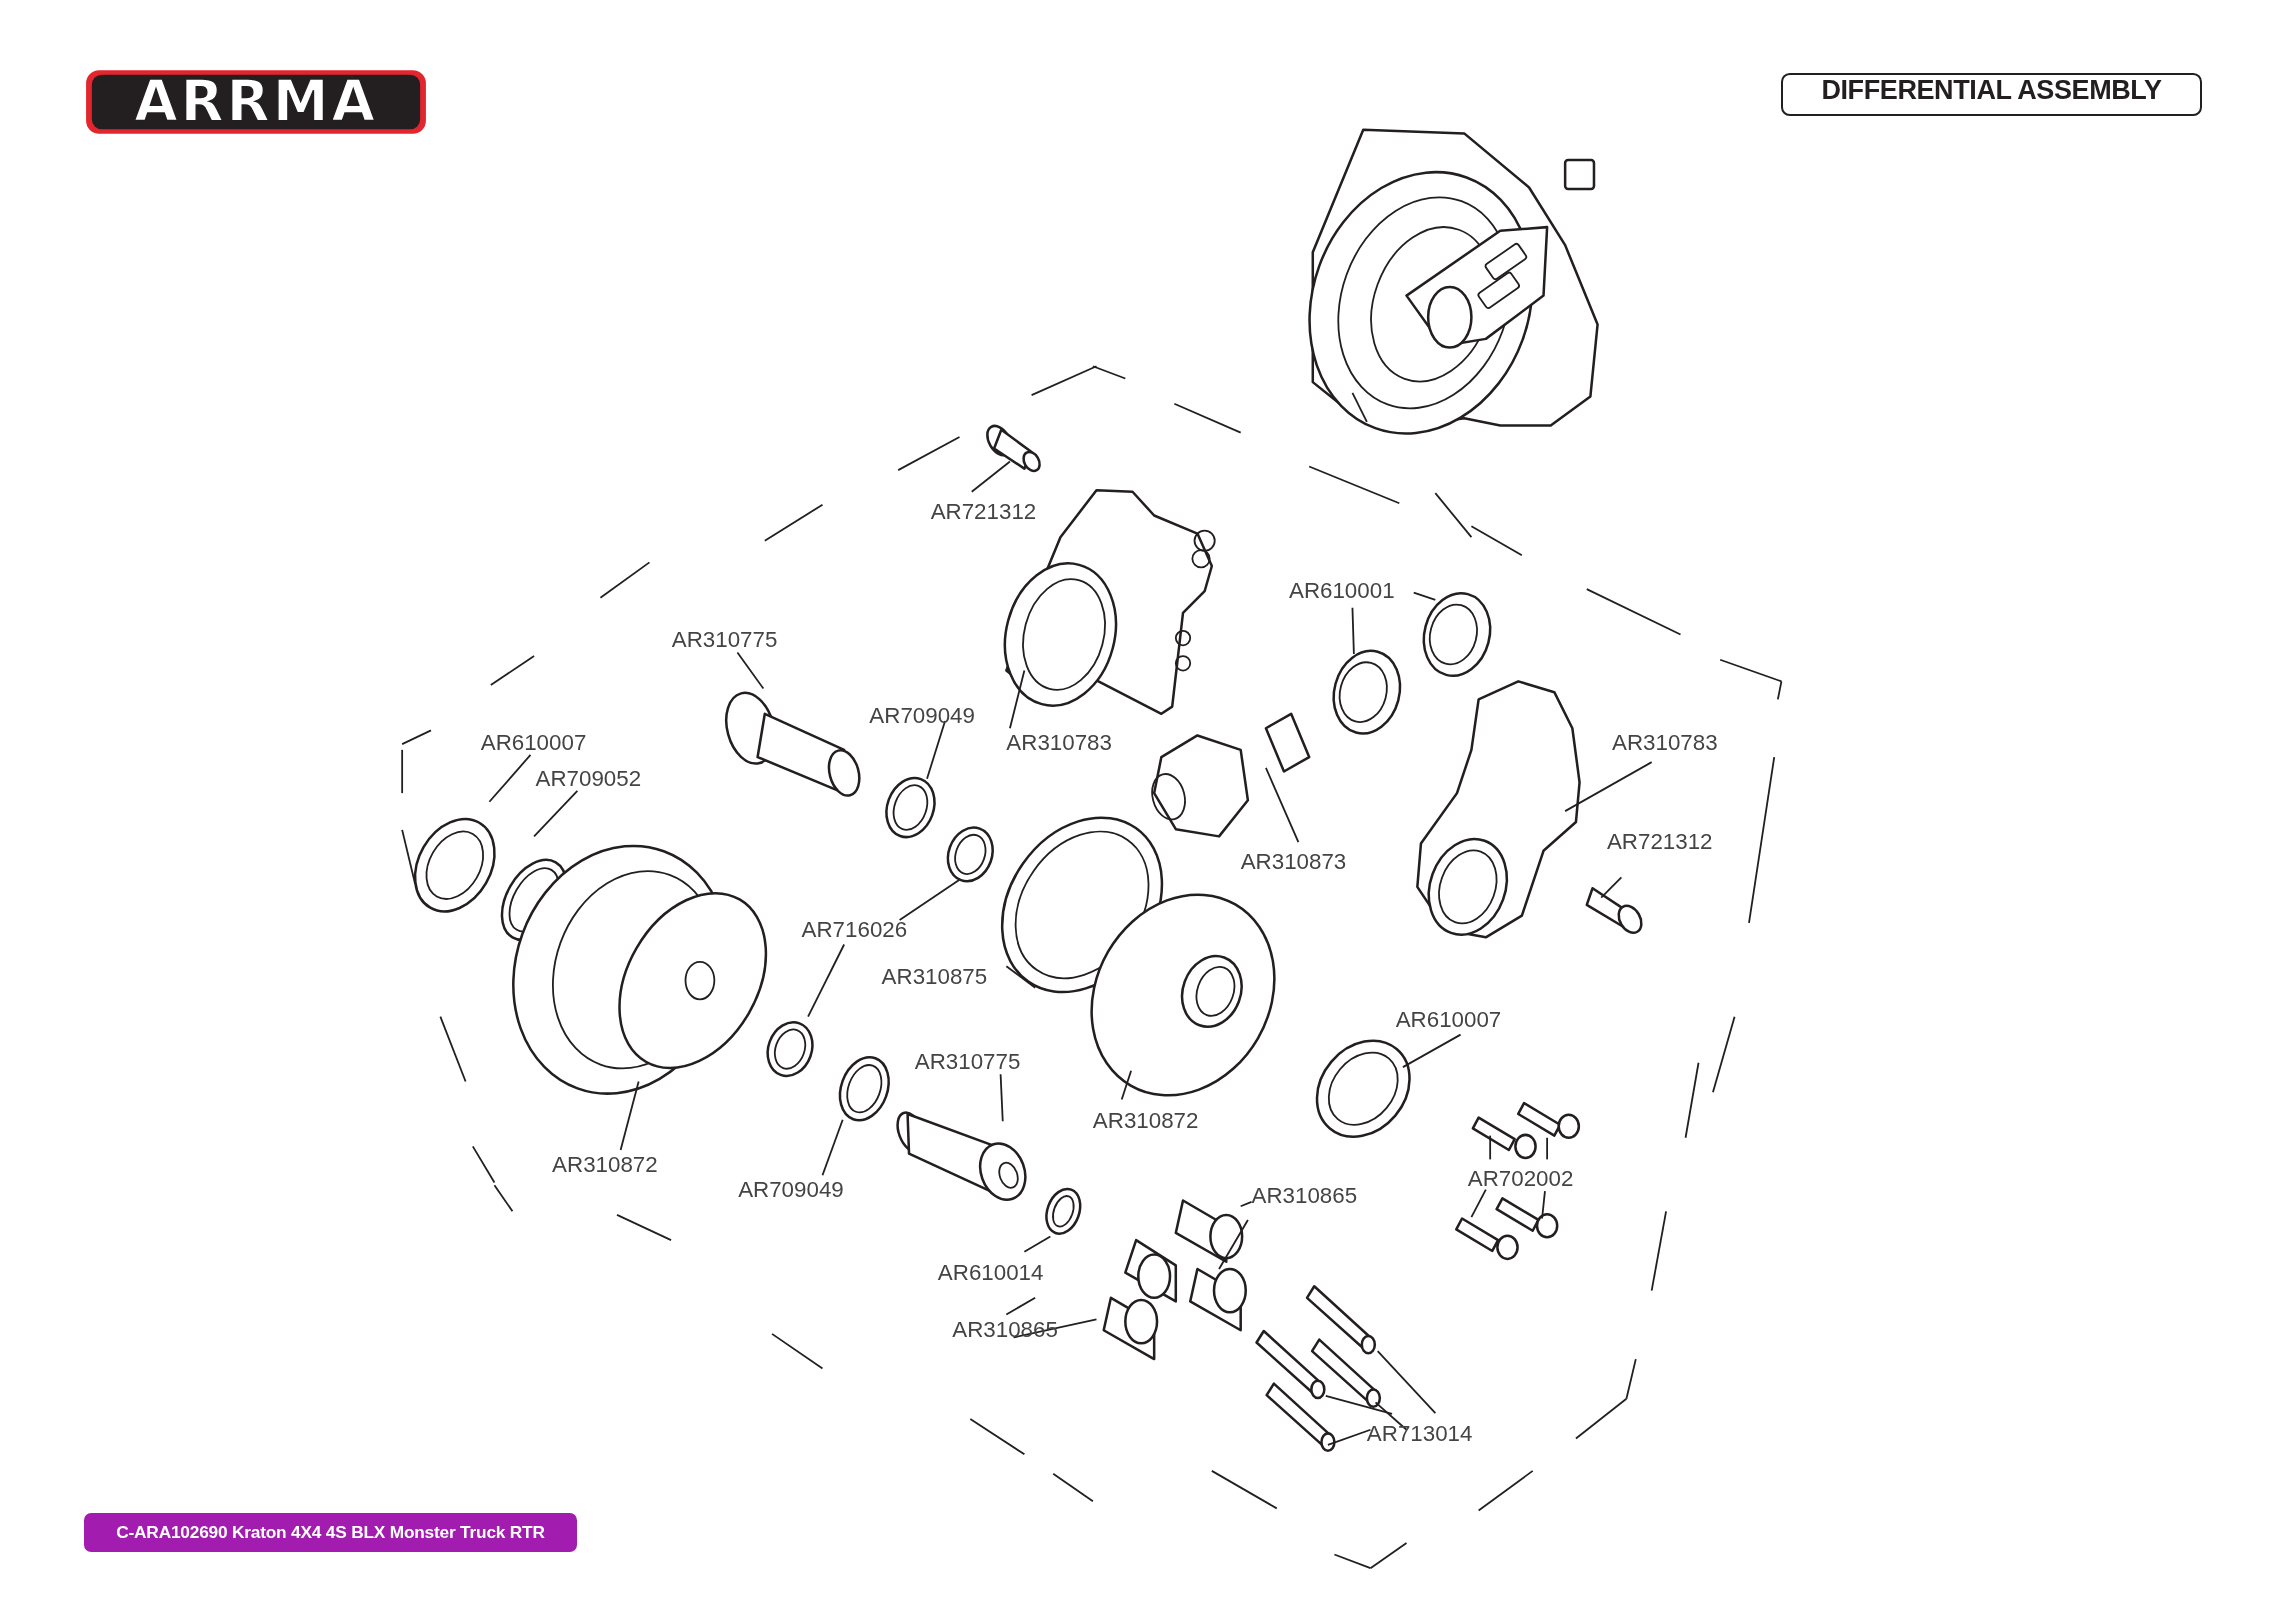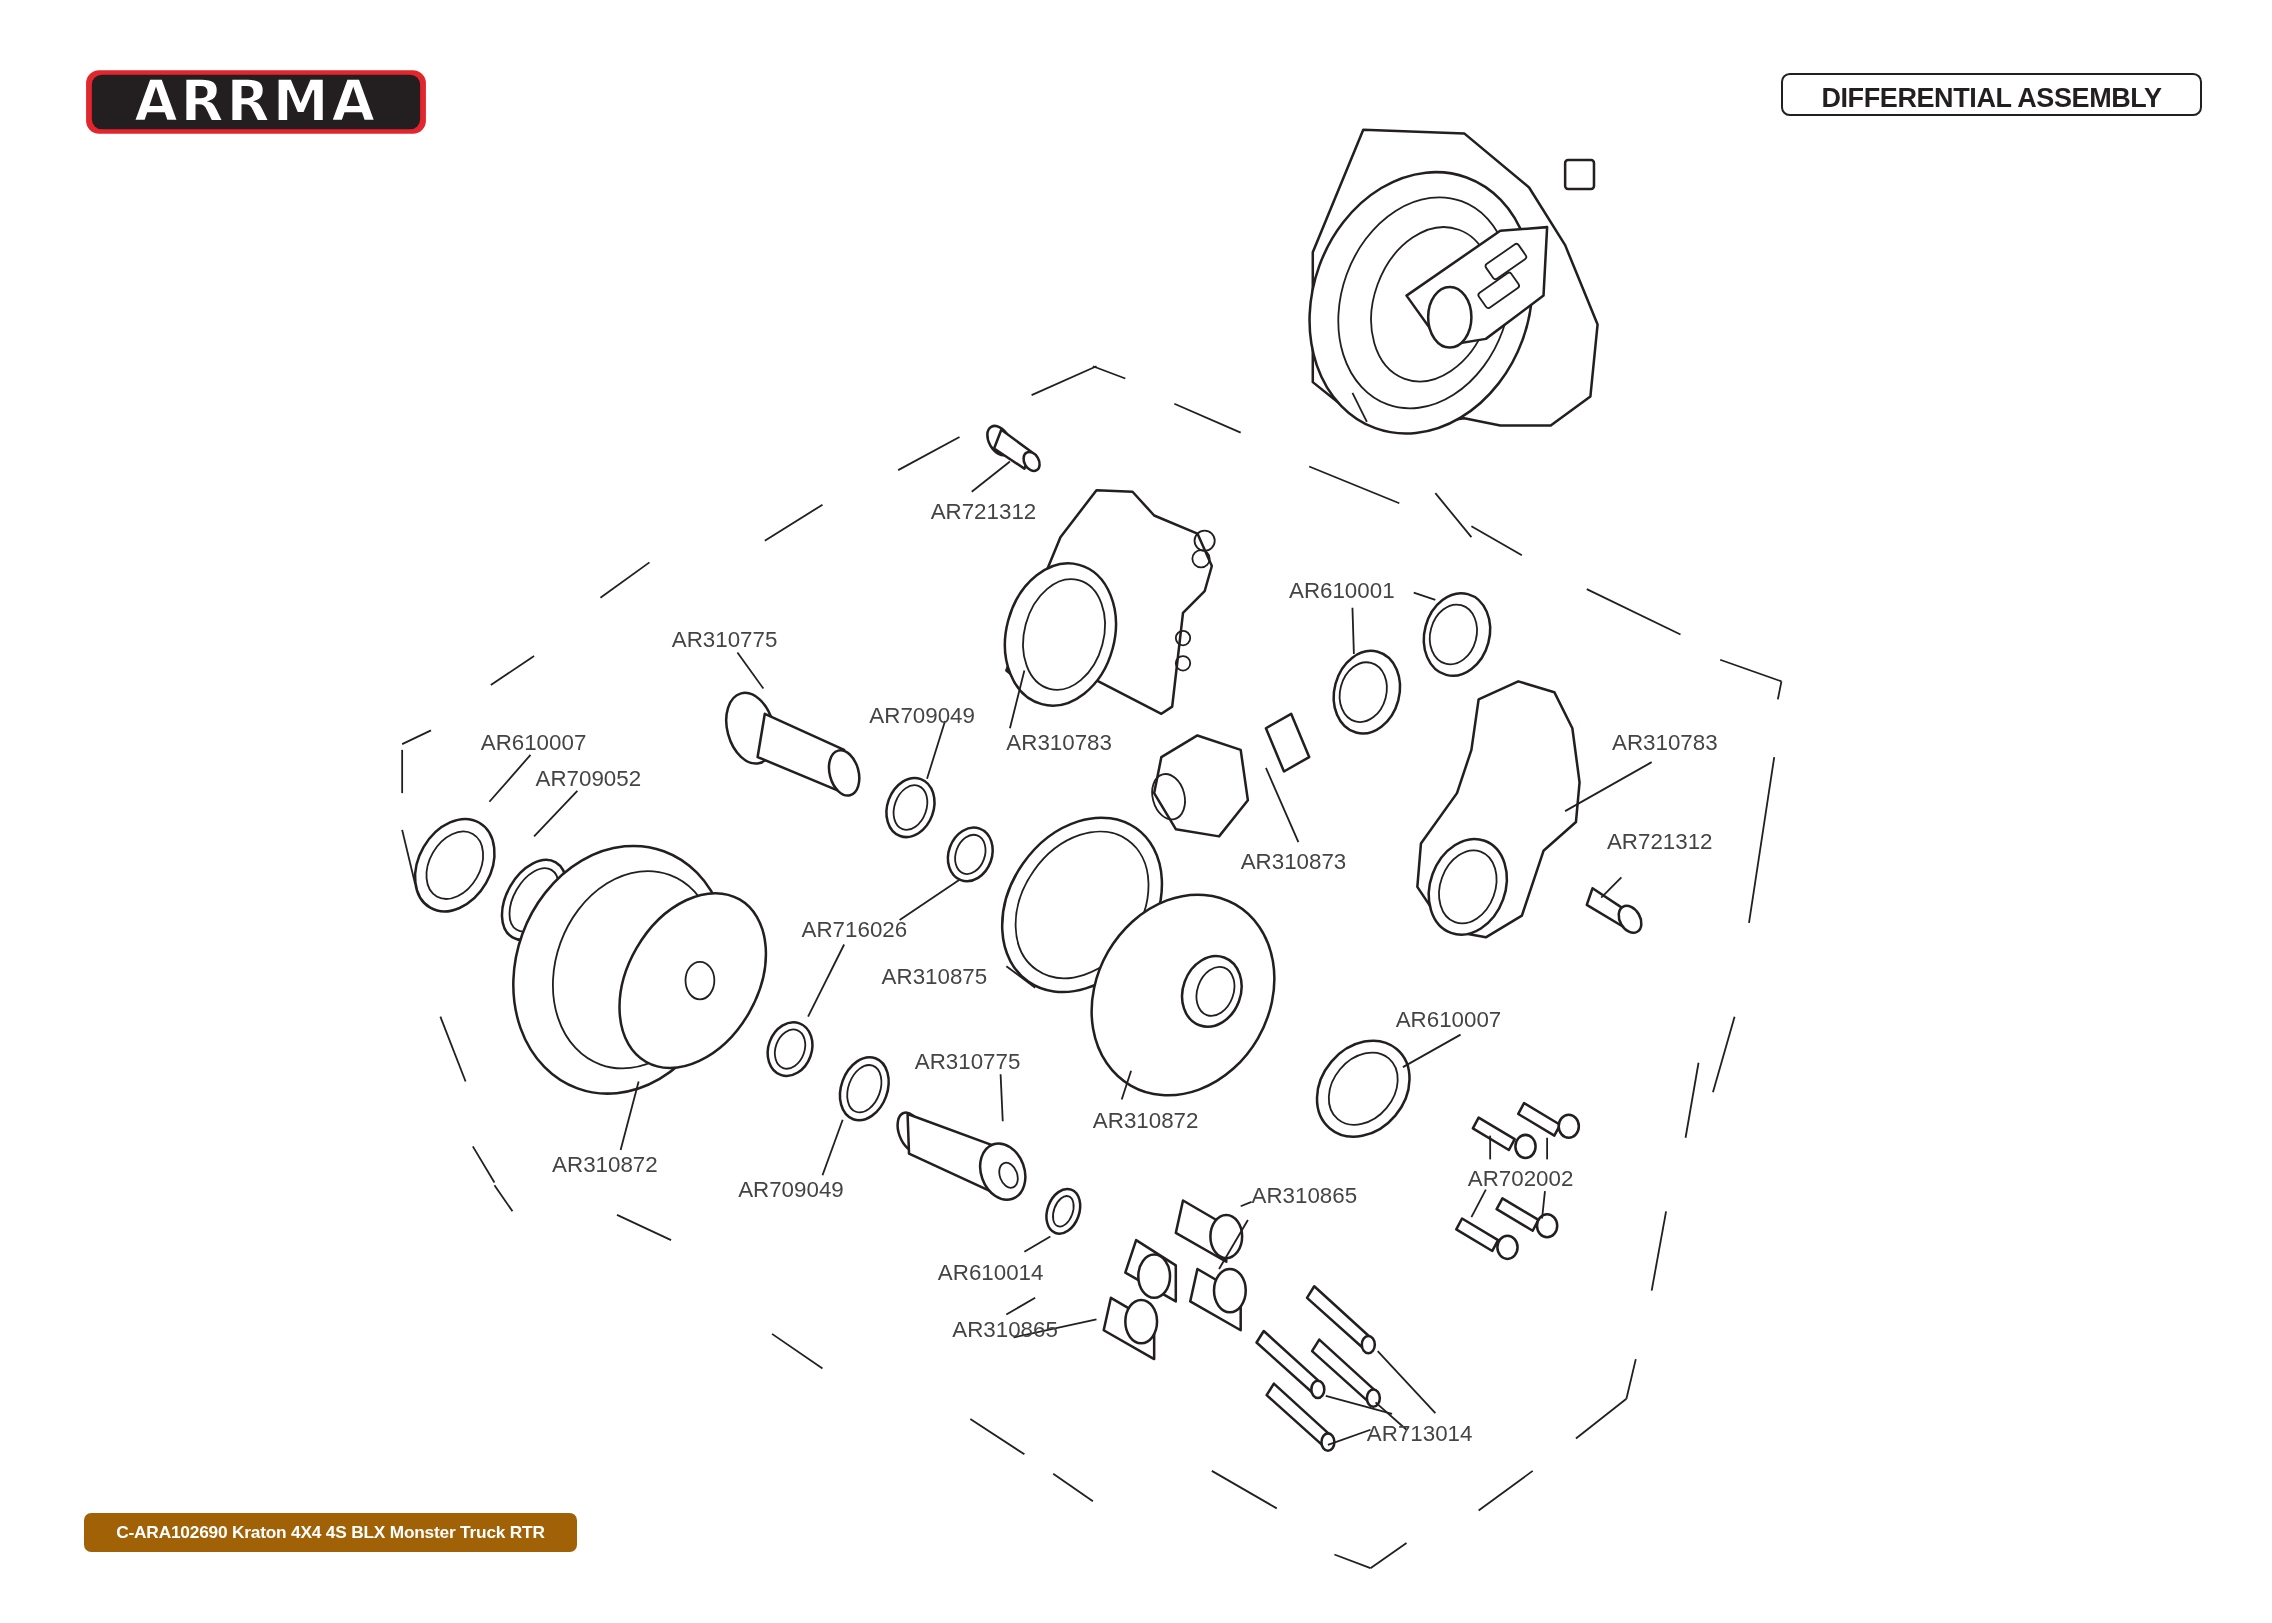--- a/index.html
+++ b/index.html
@@ -1,25 +1,25 @@
 <!DOCTYPE html>
 <html style="font-size:11.5px"><head>
 <meta charset="utf-8">
 <style>
   html, body { margin:0; padding:0; background:#ffffff; }
   body { width:2273px; height:1623px; position:relative; overflow:hidden;
          font-family:"Liberation Sans", sans-serif; }
   .logo { position:absolute; left:83px; top:66px; width:346px; height:72px; }
   .title-box { position:absolute; left:1781px; top:73px; width:421px; height:43px;
                border:2.2px solid #231f20; border-radius:8.7px; box-sizing:border-box;
-               display:flex; align-items:flex-end; justify-content:center;
+               display:flex; align-items:flex-start; justify-content:center;
                font-family:"Liberation Sans", sans-serif; font-weight:bold; font-size:27px;
                color:#231f20; letter-spacing:-0.4px; }
   .footer-box { position:absolute; left:84px; top:1513px; width:493px; height:39px;
-                background:#a16207; border-radius:7.2px; color:#fff;
+                background:#a21caf; border-radius:7.2px; color:#fff;
                 display:flex; align-items:center; justify-content:center;
                 font-family:"Liberation Sans", sans-serif; font-weight:bold; font-size:17.3px;
                 letter-spacing:-0.2px; }
   svg.diagram { position:absolute; left:0; top:0; width:2273px; height:1623px; }
   .lbl { font-family:"Liberation Sans", sans-serif; font-size:31px; fill:#444444; }
   .part { fill:#ffffff; stroke:#231f20; stroke-width:3.5; stroke-linejoin:round; }
   .thin { fill:none; stroke:#231f20; stroke-width:2.5; }
   .leader { stroke:#231f20; stroke-width:2.5; fill:none; }
   .dash { stroke:#231f20; stroke-width:2.5; fill:none; }
 </style>

